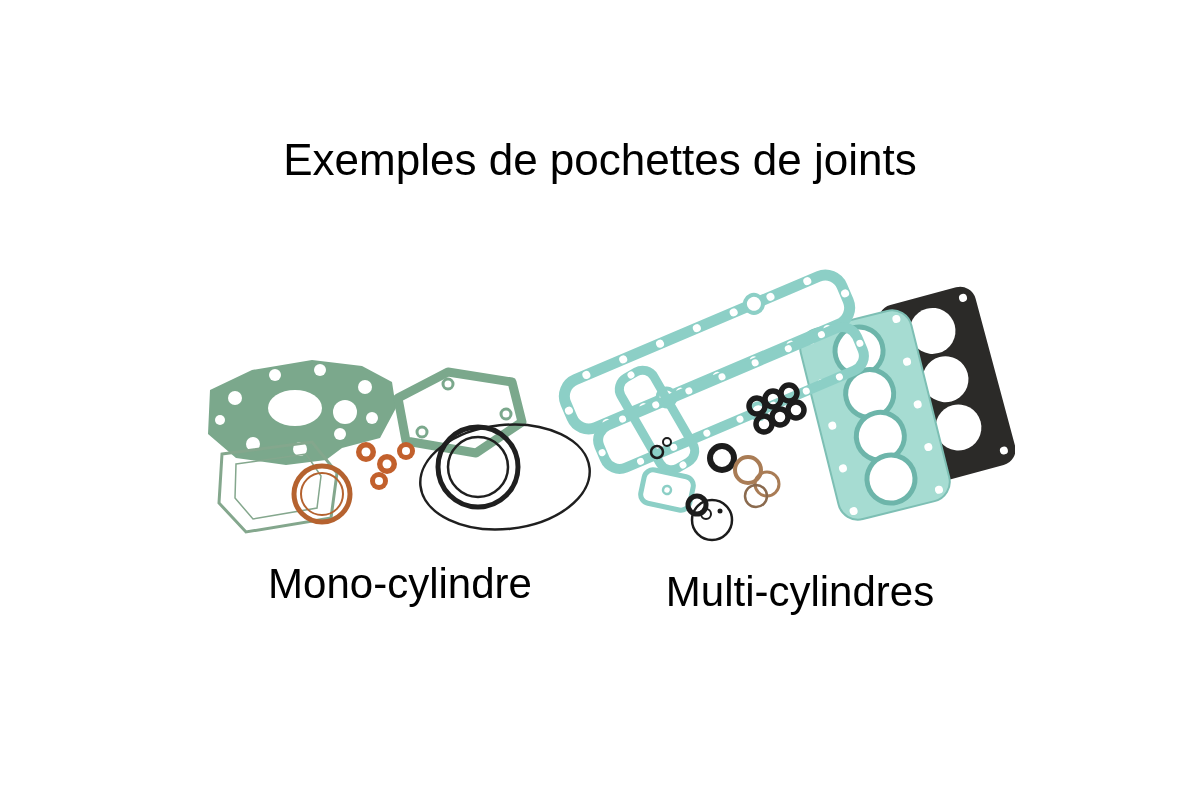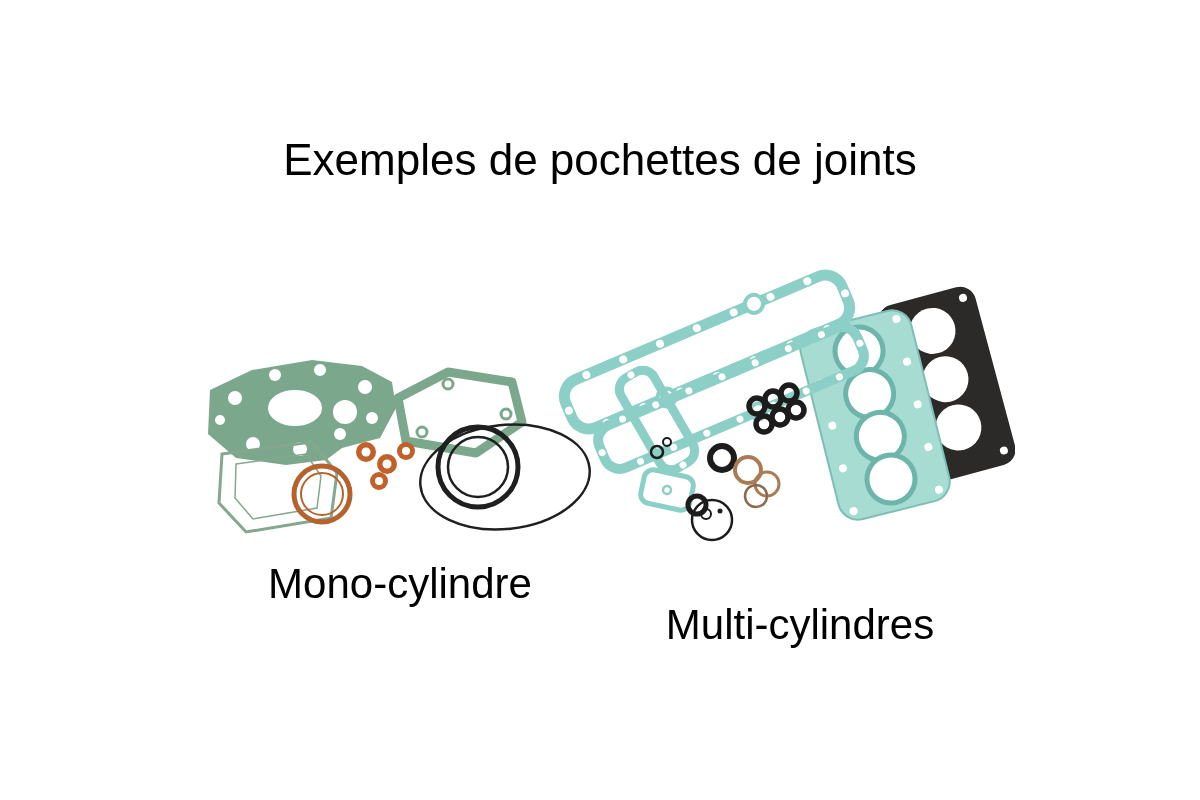--- a/index.html
+++ b/index.html
@@ -29,21 +29,21 @@
   .figure-left  { left: 190px; top: 352px; width: 410px; height: 205px; }
   .figure-right { left: 545px; top: 248px; width: 470px; height: 300px; }
   .caption {
     position: absolute;
     font-size: 42px;
     font-weight: 400;
     text-align: center;
     white-space: nowrap;
   }
   .caption-left  { left: 190px; width: 420px; top: 560px; }
-  .caption-right { left: 595px; width: 410px; top: 568px; margin-top: 33px; }
+  .caption-right { left: 595px; width: 410px; top: 568px; }
 </style>
 </head>
 <body>
 
 <div class="page">
 
   <h1 class="title">
     <span class="line">Exemples de pochettes de joints</span>
   </h1>
 

